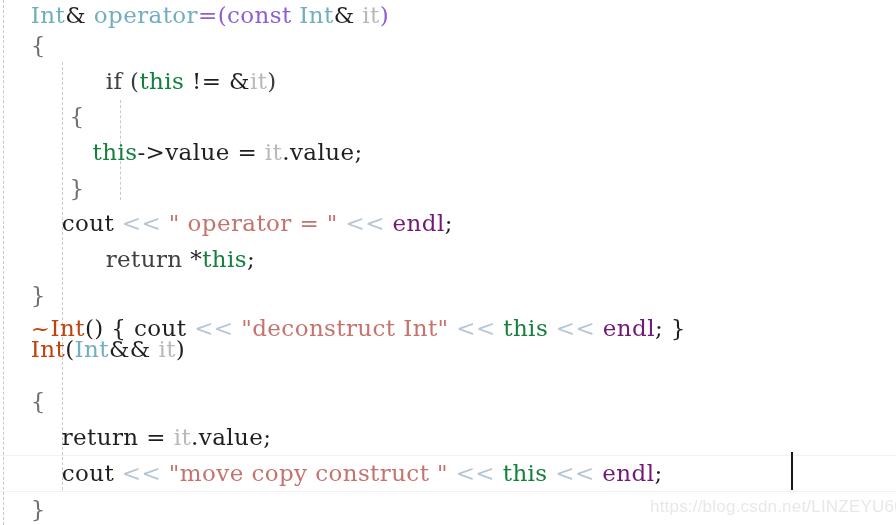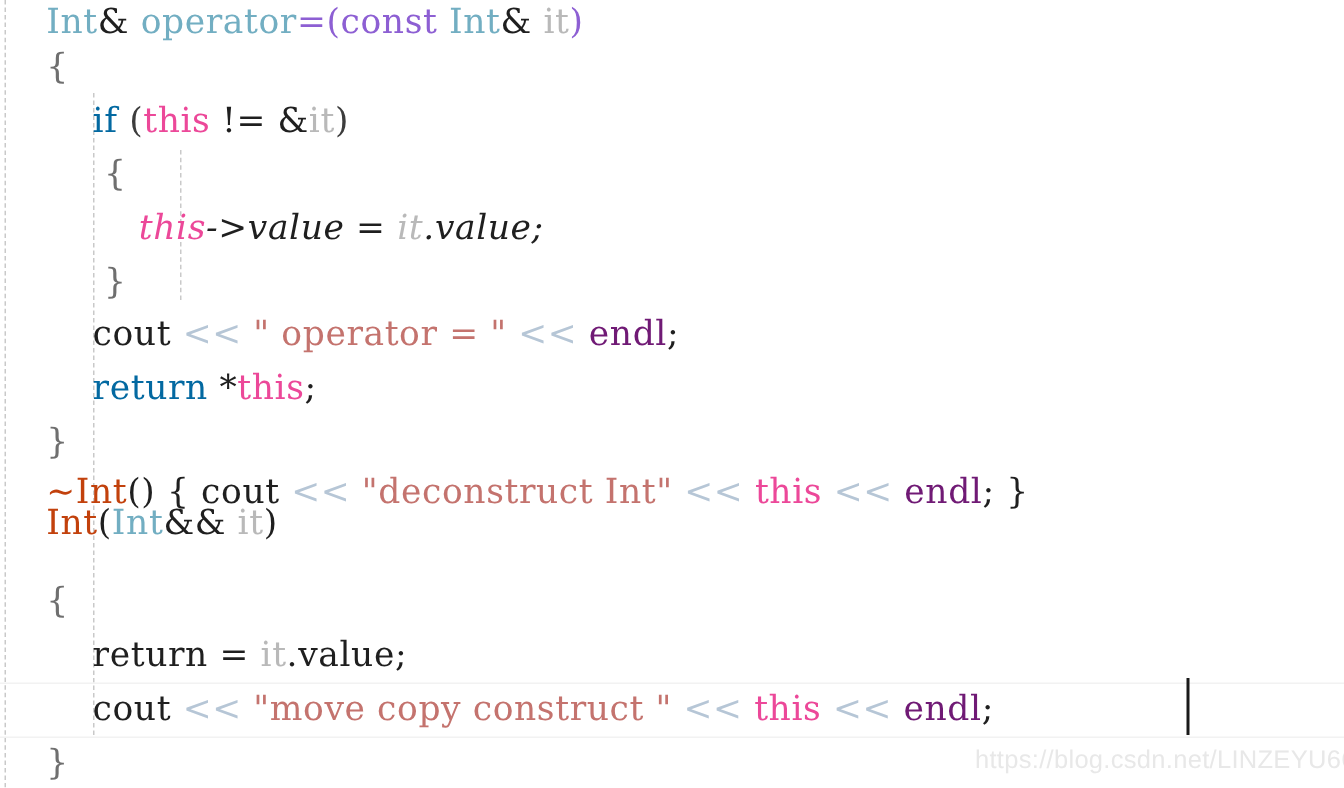--- a/index.html
+++ b/index.html
@@ -51,22 +51,22 @@
     font-family: "DejaVu Serif", "Liberation Serif", serif;
     font-size: 23px;
     letter-spacing: 0.4px;
     color: #3c3c3c;
   }
 
   
   .t-plain    { color: #3c3c3c; }
   .t-type     { color: #72aec2; }
   .t-keyword  { color: #8d5fd3; }
-  .t-kw2      { color: #0369a1; }
-  .t-this     { color: #ec4899; }
+  .t-kw2      { color: #404040; margin-left: 44px; }
+  .t-this     { color: #15803d; }
   .t-string   { color: #c4736e; }
   .t-param    { color: #b9b9b9; }
   .t-endl     { color: #701a75; }
   .t-func     { color: #c2410c; }
   .t-op       { color: #b6c6d6; }
   .t-brace    { color: #6f6f6f; }
   .t-dark     { color: #1f1f1f; }
 
   
   #caret {
@@ -98,21 +98,21 @@
 
   <div id="line-highlight-holder">
       <div class="line-highlight" style="top: 455px; height: 35px;"></div>
     </div>
 
   <div id="code-lines">
       <div class="code-line" style="top: -2px;"><span class="t-plain">    </span><span class="t-type">Int</span><span class="t-dark">&amp;</span><span class="t-type"> operator</span><span class="t-keyword">=(</span><span class="t-keyword">const</span><span class="t-plain"> </span><span class="t-type">Int</span><span class="t-dark">&amp;</span><span class="t-plain"> </span><span class="t-param">it</span><span class="t-keyword">)</span></div>
       <div class="code-line" style="top: 28px;"><span class="t-plain">    </span><span class="t-brace">{</span></div>
       <div class="code-line" style="top: 64px;"><span class="t-plain">        </span><span class="t-kw2">if</span><span class="t-plain"> (</span><span class="t-this">this</span><span class="t-dark"> != &amp;</span><span class="t-param">it</span><span class="t-plain">)</span></div>
       <div class="code-line" style="top: 99px;"><span class="t-plain">         </span><span class="t-brace">{</span></div>
-      <div class="code-line" style="top: 135px; font-style: italic;"><span class="t-plain">            </span><span class="t-this">this</span><span class="t-dark">-&gt;value = </span><span class="t-param">it</span><span class="t-dark">.value;</span></div>
+      <div class="code-line" style="top: 135px;"><span class="t-plain">            </span><span class="t-this">this</span><span class="t-dark">-&gt;value = </span><span class="t-param">it</span><span class="t-dark">.value;</span></div>
       <div class="code-line" style="top: 171px;"><span class="t-plain">         </span><span class="t-brace">}</span></div>
       <div class="code-line" style="top: 206px;"><span class="t-plain">        </span><span class="t-dark">cout</span><span class="t-op"> &lt;&lt; </span><span class="t-string">" operator = "</span><span class="t-op"> &lt;&lt; </span><span class="t-endl">endl</span><span class="t-dark">;</span></div>
       <div class="code-line" style="top: 242px;"><span class="t-plain">        </span><span class="t-kw2">return</span><span class="t-dark"> *</span><span class="t-this">this</span><span class="t-dark">;</span></div>
       <div class="code-line" style="top: 278px;"><span class="t-plain">    </span><span class="t-brace">}</span></div>
       <div class="code-line" style="top: 311px;"><span class="t-plain">    </span><span class="t-func">~Int</span><span class="t-dark">() { </span><span class="t-dark">cout</span><span class="t-op"> &lt;&lt; </span><span class="t-string">"deconstruct Int"</span><span class="t-op"> &lt;&lt; </span><span class="t-this">this</span><span class="t-op"> &lt;&lt; </span><span class="t-endl">endl</span><span class="t-dark">; }</span></div>
       <div class="code-line" style="top: 332px;"><span class="t-plain">    </span><span class="t-func">Int</span><span class="t-dark">(</span><span class="t-type">Int</span><span class="t-dark">&amp;&amp; </span><span class="t-param">it</span><span class="t-dark">)</span></div>
       <div class="code-line" style="top: 384px;"><span class="t-plain">    </span><span class="t-brace">{</span></div>
       <div class="code-line" style="top: 420px;"><span class="t-plain">        </span><span class="t-dark">return = </span><span class="t-param">it</span><span class="t-dark">.value;</span></div>
       <div class="code-line" style="top: 456px;"><span class="t-plain">        </span><span class="t-dark">cout</span><span class="t-op"> &lt;&lt; </span><span class="t-string">"move copy construct "</span><span class="t-op"> &lt;&lt; </span><span class="t-this">this</span><span class="t-op"> &lt;&lt; </span><span class="t-endl">endl</span><span class="t-dark">;</span></div>
       <div class="code-line" style="top: 492px;"><span class="t-plain">    </span><span class="t-brace">}</span></div>

